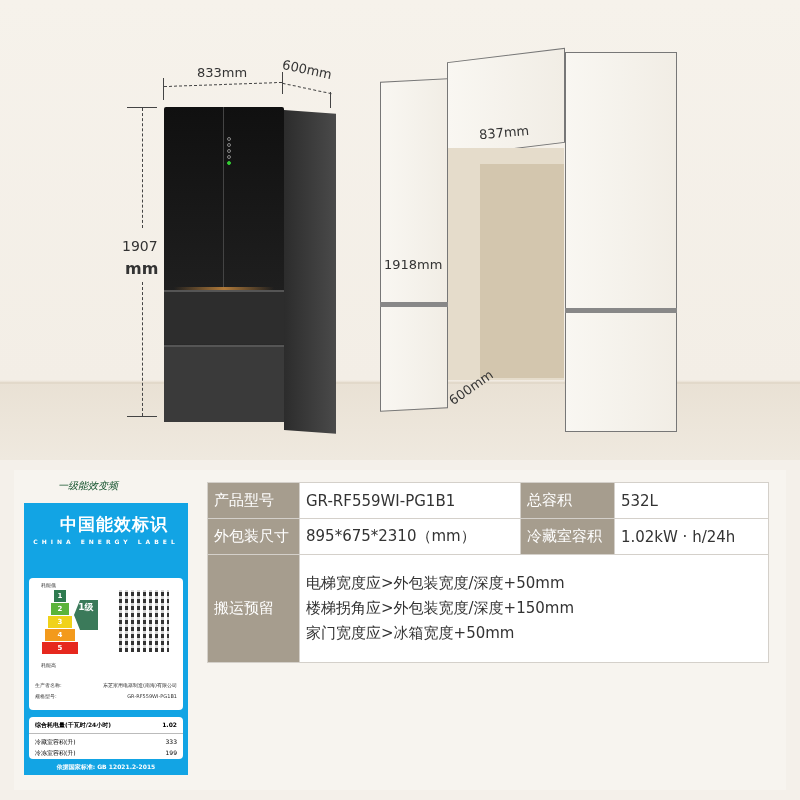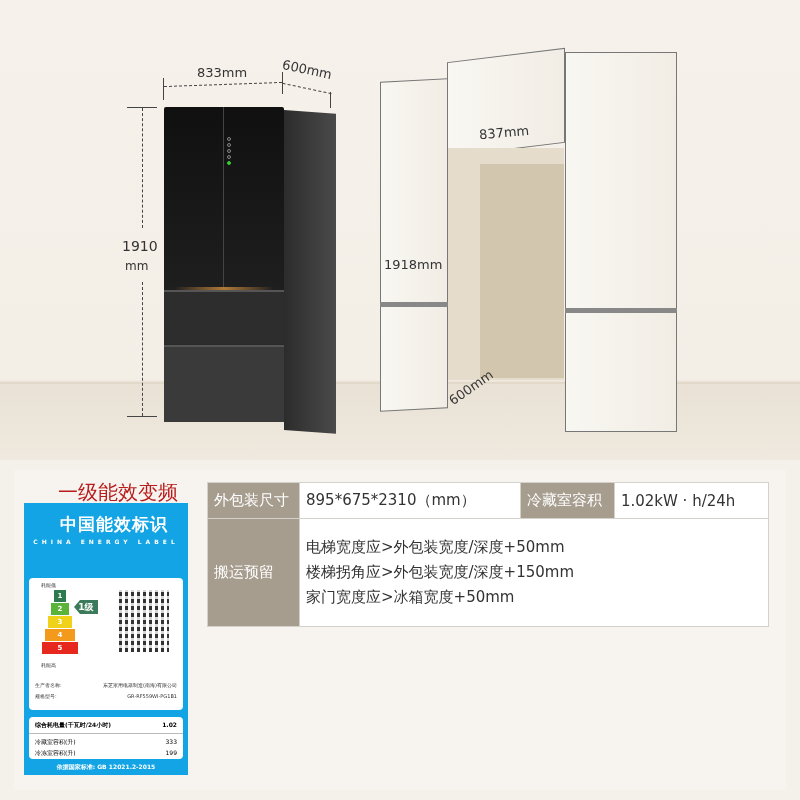--- a/index.html
+++ b/index.html
@@ -26,30 +26,30 @@
   .tick-v { position: absolute; width: 1px; background: #444; }
 
   
   .wall { position: absolute; background: linear-gradient(90deg, #f9f7f2, #f1ede5); border: 1px solid #777; }
   .opening { position: absolute; left: 448px; top: 148px; width: 116px; height: 232px; background: #e5dccb; }
   .opening .inner { position: absolute; left: 32px; top: 16px; width: 84px; height: 214px; background: #d3c6ae; }
   .stripe { position: absolute; height: 5px; background: #888; }
 
   
   .bottom { position: absolute; left: 14px; top: 470px; width: 772px; height: 320px; background: #f7f4ef; }
-  .label-title { position: absolute; left: 58px; top: 479px; font-size: 20px; color: #b91c1c; }
+  .label-title { position: absolute; left: 58px; top: 479px; font-size: 10px; color: #14532d; font-style: italic; }
   .energy { position: absolute; left: 24px; top: 503px; width: 164px; height: 272px; background: #12a4e4; }
   .energy .hdr { text-align: center; color: #fff; font-weight: bold; font-size: 17px; margin-top: 10px; letter-spacing: 1px; padding-left: 16px; }
   .energy .sub { text-align: center; color: #fff; font-size: 6px; font-weight: bold; letter-spacing: 4px; margin-top: 2px; }
   .energy .card1 { position: absolute; left: 5px; top: 75px; width: 154px; height: 132px; background: #fff; border-radius: 4px; }
   .energy .card2 { position: absolute; left: 5px; top: 214px; width: 154px; height: 42px; background: #fff; border-radius: 4px; font-size: 6px; }
   .energy .foot { position: absolute; left: 0; bottom: 3px; width: 100%; text-align: center; color: #fff; font-size: 6px; font-weight: bold; }
   .bars { position: absolute; left: 13px; top: 12px; }
   .bars div { height: 12px; margin-bottom: 1px; color: #fff; font-size: 7px; font-weight: bold; text-align: center; line-height: 12px; }
-  .grade-arrow { position: absolute; left: 45px; top: 22px; width: 24px; height: 14px; background: #3b7a5a; color: #fff; font-size: 9px; font-weight: bold; line-height: 14px; text-align: center; clip-path: polygon(25% 0, 100% 0, 100% 100%, 25% 100%, 0 50%); }
+  .grade-arrow { position: absolute; left: 45px; top: 22px; width: 24px; height: 30px; background: #3b7a5a; color: #fff; font-size: 9px; font-weight: bold; line-height: 14px; text-align: center; clip-path: polygon(25% 0, 100% 0, 100% 100%, 25% 100%, 0 50%); }
   .qr { position: absolute; left: 90px; top: 12px; width: 50px; height: 62px; background:
       repeating-linear-gradient(90deg, #111 0 3px, #fff 3px 6px), #111; opacity: .85; }
   .qr2 { position: absolute; left: 90px; top: 12px; width: 50px; height: 62px; background: repeating-linear-gradient(0deg, transparent 0 4px, rgba(255,255,255,.8) 4px 7px); }
   .tiny { position: absolute; font-size: 5px; color: #333; }
   .row2 { display: flex; justify-content: space-between; padding: 0 6px; }
 
   table.spec { position: absolute; left: 207px; top: 482px; width: 562px; border-collapse: collapse; font-size: 15px; }
   table.spec td { border: 1px solid #d4d0ca; height: 36px; padding: 0 6px; white-space: nowrap; }
   table.spec td.k { background: #a69d8e; color: #fff; width: 92px; }
   table.spec td.v { background: #fff; color: #333; }
@@ -67,22 +67,22 @@
   <span class="dim" style="left:282px;top:62px;transform:rotate(12deg);">600mm</span>
   <div class="dash-h" style="left:164px;top:84px;width:118px;transform:rotate(-2deg);"></div>
   <div class="dash-h" style="left:282px;top:88px;width:50px;transform:rotate(12deg);"></div>
   <div class="tick-v" style="left:163px;top:78px;height:22px;"></div>
   <div class="tick-v" style="left:282px;top:72px;height:22px;"></div>
   <div class="tick-v" style="left:330px;top:92px;height:16px;"></div>
   <div class="tick-h" style="left:127px;top:107px;width:30px;"></div>
   <div class="tick-h" style="left:127px;top:416px;width:30px;"></div>
   <div class="dash-v" style="left:142px;top:108px;height:120px;"></div>
   <div class="dash-v" style="left:142px;top:282px;height:134px;"></div>
-  <span class="dim" style="left:122px;top:238px;font-size:14px;">1910</span>
-  <span class="dim" style="left:125px;top:259px;font-size:12px;">mm</span>
+  <span class="dim" style="left:122px;top:238px;font-size:14px;">1907</span>
+  <span class="dim" style="left:125px;top:259px;font-size:16px;font-weight:bold;">mm</span>
 
   <div class="fridge">
     <div class="side"></div>
     <div class="front"></div>
     <div class="split"></div>
     <div class="panel">
         <i></i>
         <i></i>
         <i></i>
         <i></i>
@@ -142,20 +142,26 @@
     <div class="row2" style="margin-top:2px;">
       <span>冷冻室容积(升)</span>
       <span>199</span>
     </div>
   </div>
   <div class="foot">依据国家标准: GB 12021.2-2015</div>
 </div>
 
 <table class="spec">
   <tbody>
+      <tr>
+    <td class="k">产品型号</td>
+    <td class="v">GR-RF559WI-PG1B1</td>
+    <td class="k k2">总容积</td>
+    <td class="v">532L</td>
+  </tr>
   <tr>
     <td class="k">外包装尺寸</td>
     <td class="v">895*675*2310（mm）</td>
     <td class="k k2">冷藏室容积</td>
     <td class="v">1.02kW · h/24h</td>
   </tr>
   <tr class="tall">
     <td class="k">搬运预留</td>
     <td class="v" colspan="3">
       <div class="line">电梯宽度应&gt;外包装宽度/深度+50mm</div>

